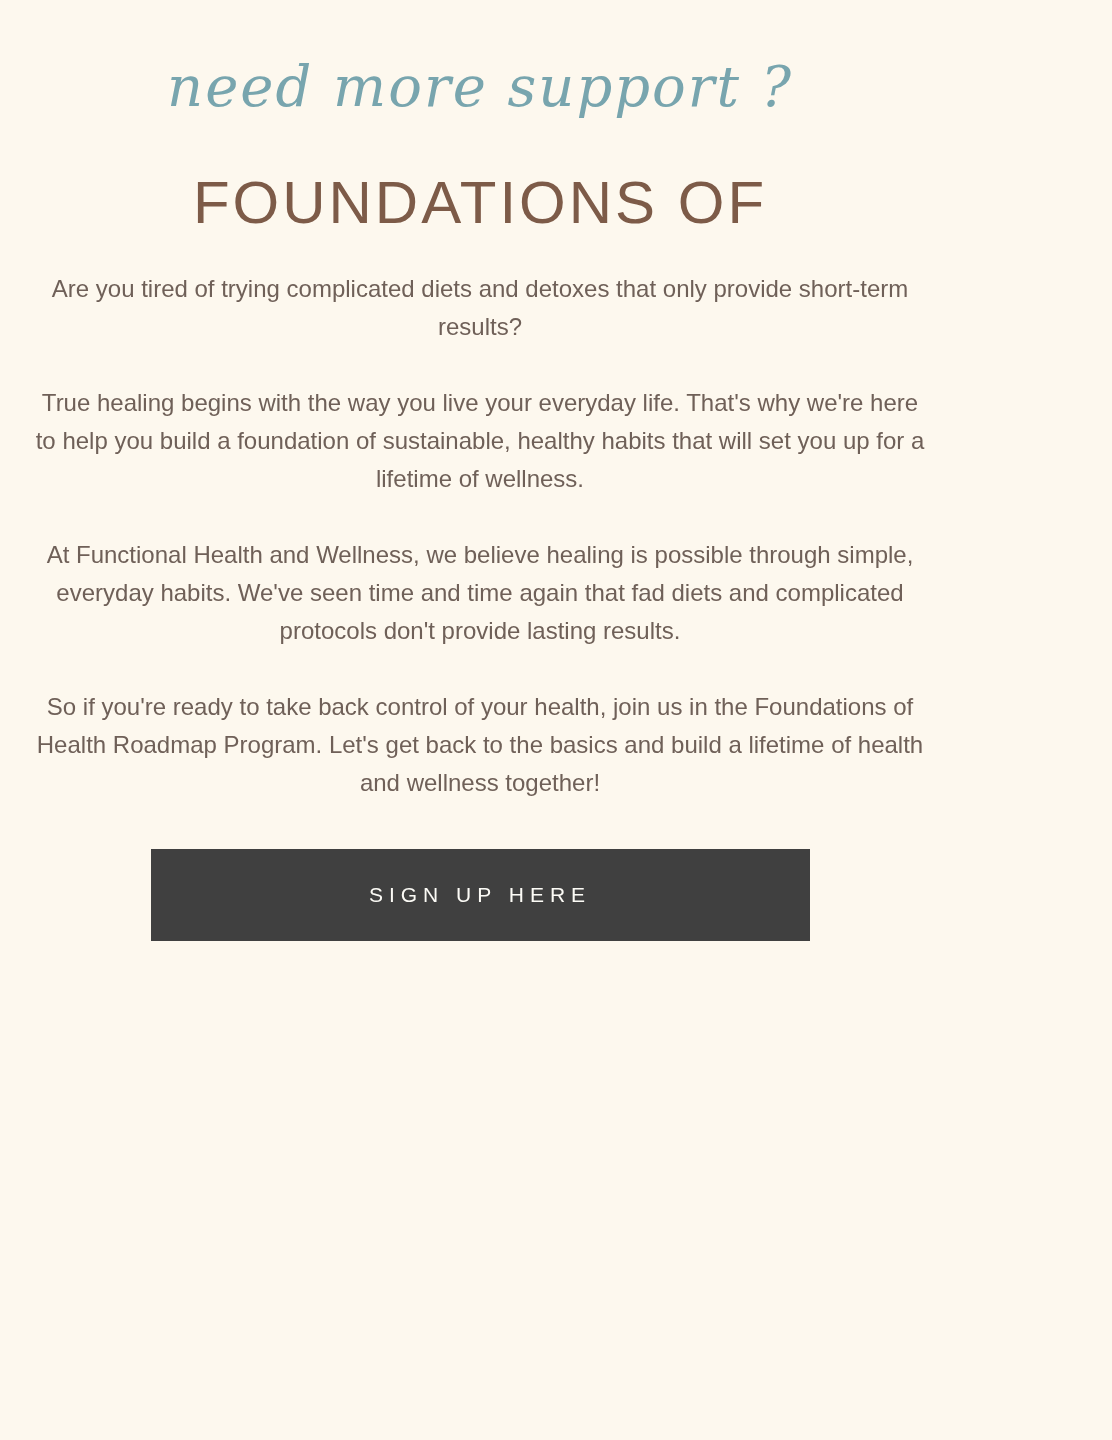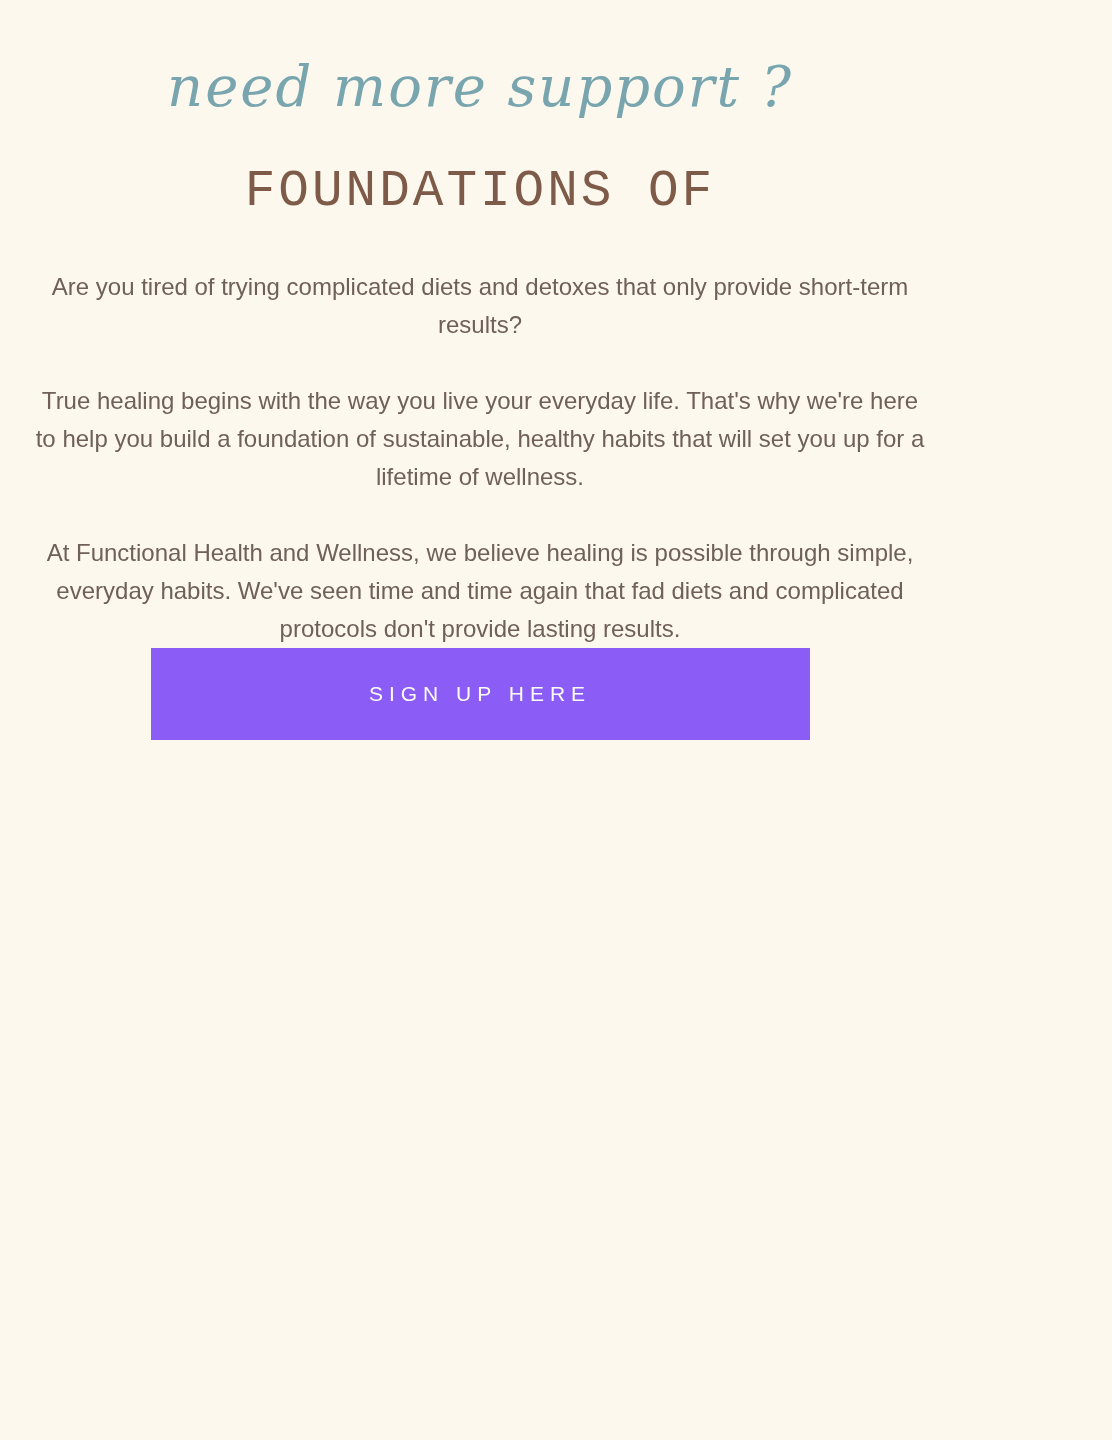--- a/index.html
+++ b/index.html
@@ -12,58 +12,60 @@
     background: #FDF8EE;
     font-family: "Liberation Sans", sans-serif;
   }
   .section {
     width: 960px;
     height: 1440px;
     padding-top: 52px;
     display: flex;
     flex-direction: column;
     align-items: center;
+    gap: 11px;
   }
   .script-tagline {
     font-family: "DejaVu Serif", serif;
     font-style: italic;
     font-size: 56px;
     line-height: 1.25;
     color: #78A5AE;
     letter-spacing: 2px;
     text-align: center;
   }
   .page-title {
     margin-top: 18px;
-    font-family: Liberation Mono, monospace;
+    font-family: Liberation Sans, sans-serif;
     font-weight: 400;
-    font-size: 51px;
+    font-size: 60px;
     line-height: 104px;
     letter-spacing: 3px;
     color: #7D5B48;
     text-align: left;
   }
   .body-copy {
-    margin-top: 24px;
+    margin-top: 4px;
     max-width: 900px;
     text-align: center;
     color: #6F6058;
     font-size: 24px;
     line-height: 38px;
   }
   .body-copy p {
     margin-bottom: 38px;
   }
   .body-copy p:last-child {
     margin-bottom: 0;
   }
   .cta-button {
+    margin-top: 36px;
     width: 659px;
     height: 92px;
-    background: #8b5cf6;
+    background: #404040;
     border: none;
     color: #FCFBF6;
     font-family: "Liberation Sans", sans-serif;
     font-size: 21px;
     letter-spacing: 6px;
     text-align: center;
     cursor: pointer;
     display: flex;
     align-items: center;
     justify-content: center;
@@ -77,17 +79,18 @@
   <div class="script-tagline">need more support ?</div>
 
   <h1 class="page-title">
     <div>FOUNDATIONS OF</div>
   </h1>
 
   <div class="body-copy">
     <p>Are you tired of trying complicated diets and detoxes that only provide short-term results?</p>
     <p>True healing begins with the way you live your everyday life. That's why we're here to help you build a foundation of sustainable, healthy habits that will set you up for a lifetime of wellness.</p>
     <p>At Functional Health and Wellness, we believe healing is possible through simple, everyday habits. We've seen time and time again that fad diets and complicated protocols don't provide lasting results.</p>
+    <p>So if you're ready to take back control of your health, join us in the Foundations of Health Roadmap Program. Let's get back to the basics and build a lifetime of health and wellness together!</p>
   </div>
 
   <button class="cta-button">SIGN UP HERE</button>
 
 </div>
 
 </body></html>

